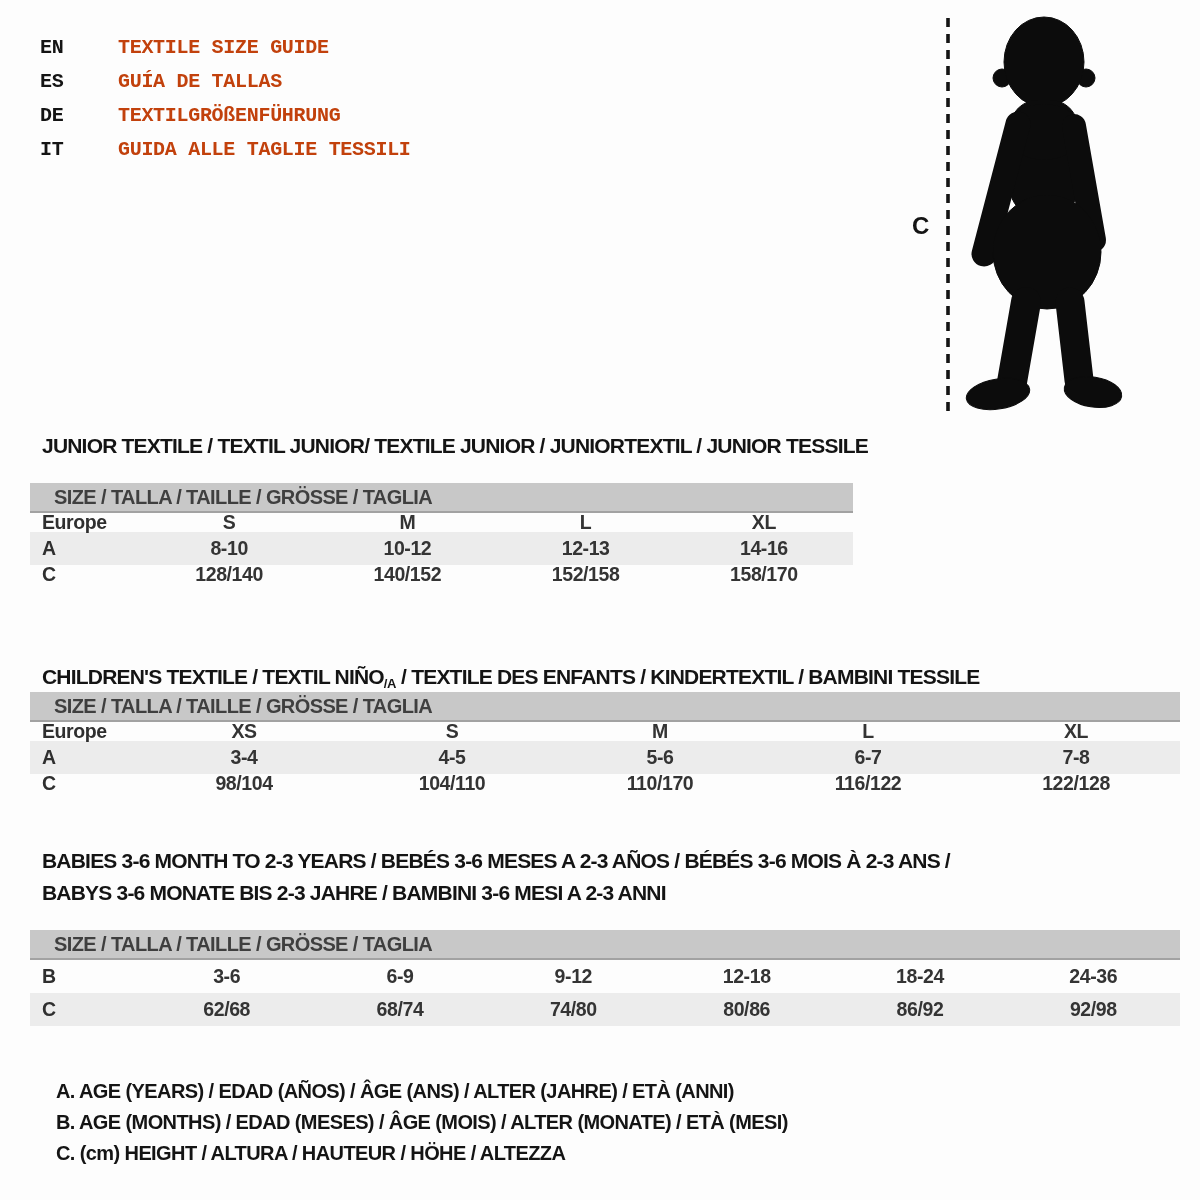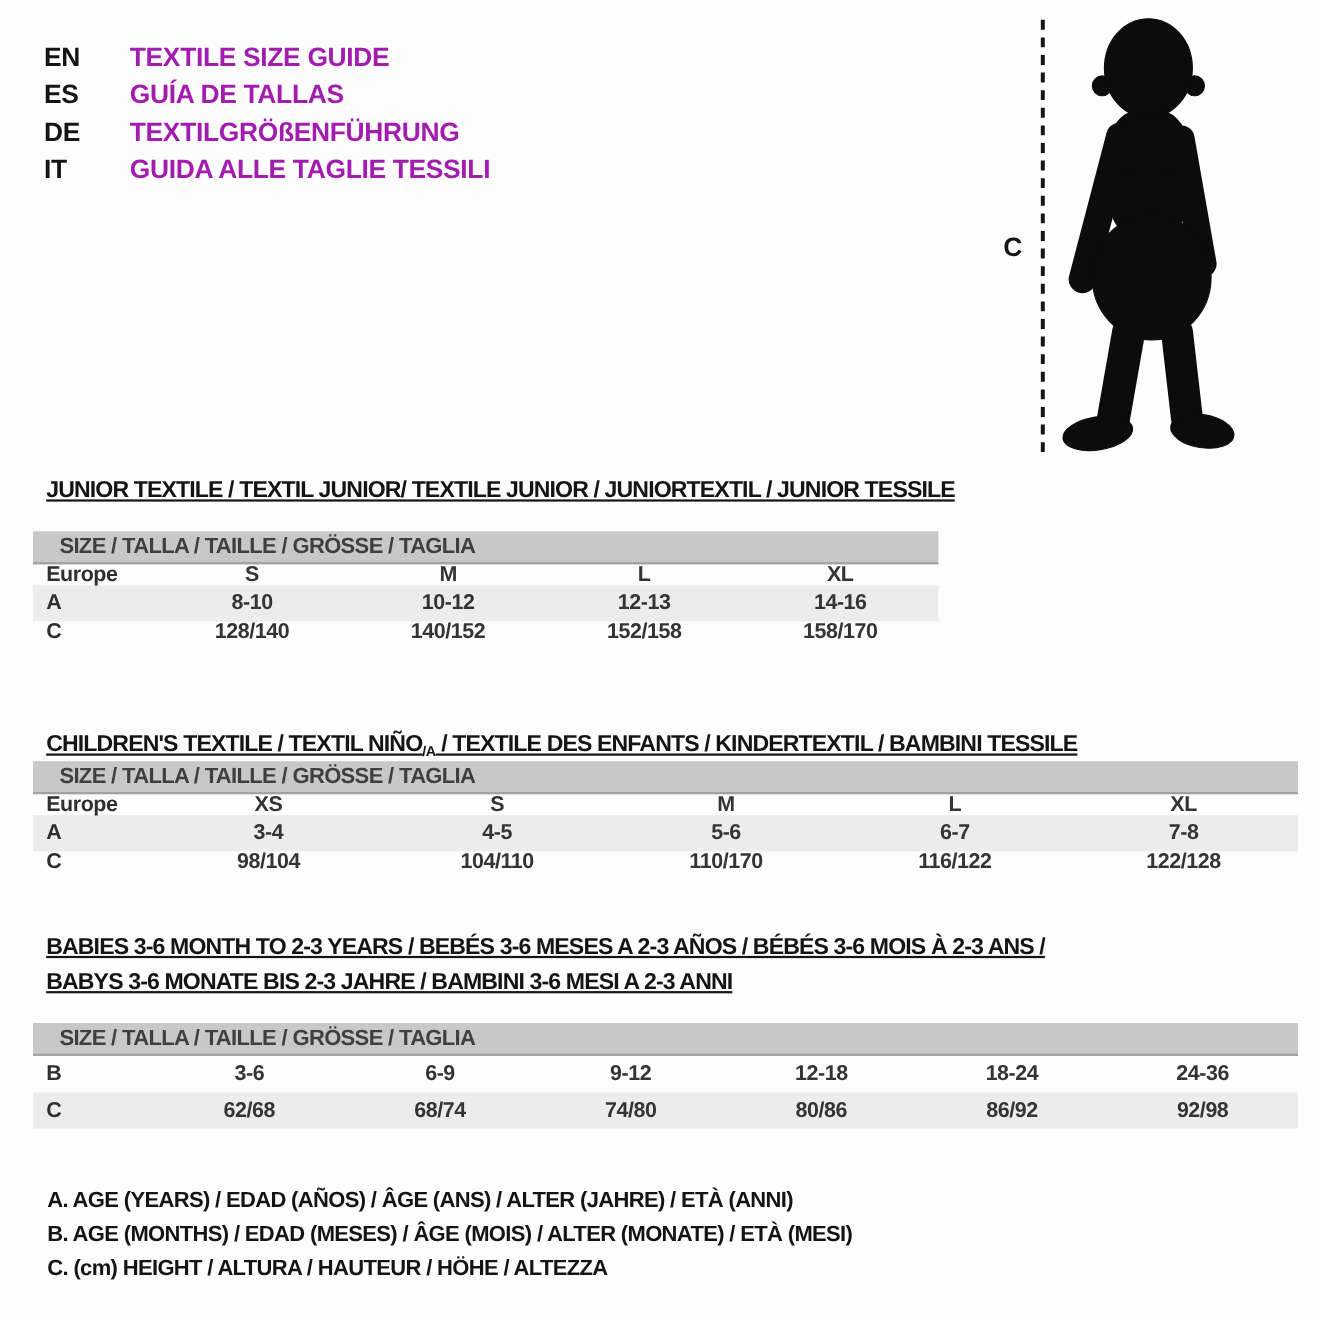--- a/index.html
+++ b/index.html
@@ -7,47 +7,47 @@
   .page {
     position:relative; width:1200px; height:1200px;
     background:#fdfdfd; overflow:hidden;
     font-family:"Liberation Sans","DejaVu Sans",sans-serif;
     font-weight:700; color:#161616;
   }
   .abs { position:absolute; }
 
   
   .langs { left:40px; top:36px; }
-  .lang-row { display:flex; height:34px; align-items:center; font-size:24px; letter-spacing:-0.3px; }
+  .lang-row { display:flex; height:34px; font-size:20px; letter-spacing:-0.3px;font-family:Liberation Mono, monospace; }
   .lang-code { width:78px; color:#141414; }
-  .lang-title { color:#a21caf; white-space:nowrap; }
+  .lang-title { color:#c2410c; white-space:nowrap; }
 
   
   .c-label { left:912px; top:212px; font-size:24px; color:#141414; }
   .dash-line { left:944px; top:16px; }
   .baby { left:962px; top:14px; }
 
   
-  .title { font-size:21px; letter-spacing:-0.8px; color:#141414; white-space:nowrap;text-decoration:underline; }
+  .title { font-size:21px; letter-spacing:-0.8px; color:#141414; white-space:nowrap; }
   .title .subp { font-size:0.62em; vertical-align:-4px; letter-spacing:-0.4px; }
 
   
   .table { background:transparent; }
   .size-bar {
     height:30px; line-height:29px; background:#c8c8c8; border-bottom:2px solid #a2a2a2;
     color:#3f3f3f; font-size:20px; letter-spacing:-0.6px; padding-left:24px; white-space:nowrap;
   }
   .trow { display:flex; align-items:center; font-size:19.5px; letter-spacing:-0.4px; color:#2f2f2f; }
   .trow .lbl { width:110px; padding-left:12px; white-space:nowrap; }
   .trow .cell { flex:1; text-align:center; color:#343434; white-space:nowrap; }
   .alt { background:#ececec; }
   .h34 { height:19px; } .h33 { height:33px; }
 
   
-  .legend { left:43px; top:1076px; }
+  .legend { left:56px; top:1076px; }
   .legend-line { line-height:31px; font-size:20px; letter-spacing:-0.6px; color:#141414; white-space:nowrap; }
 </style>
 </head>
 <body>
 
 <div class="page">
 
   <div class="abs langs">
     <div class="lang-row">
       <span class="lang-code">EN</span>

